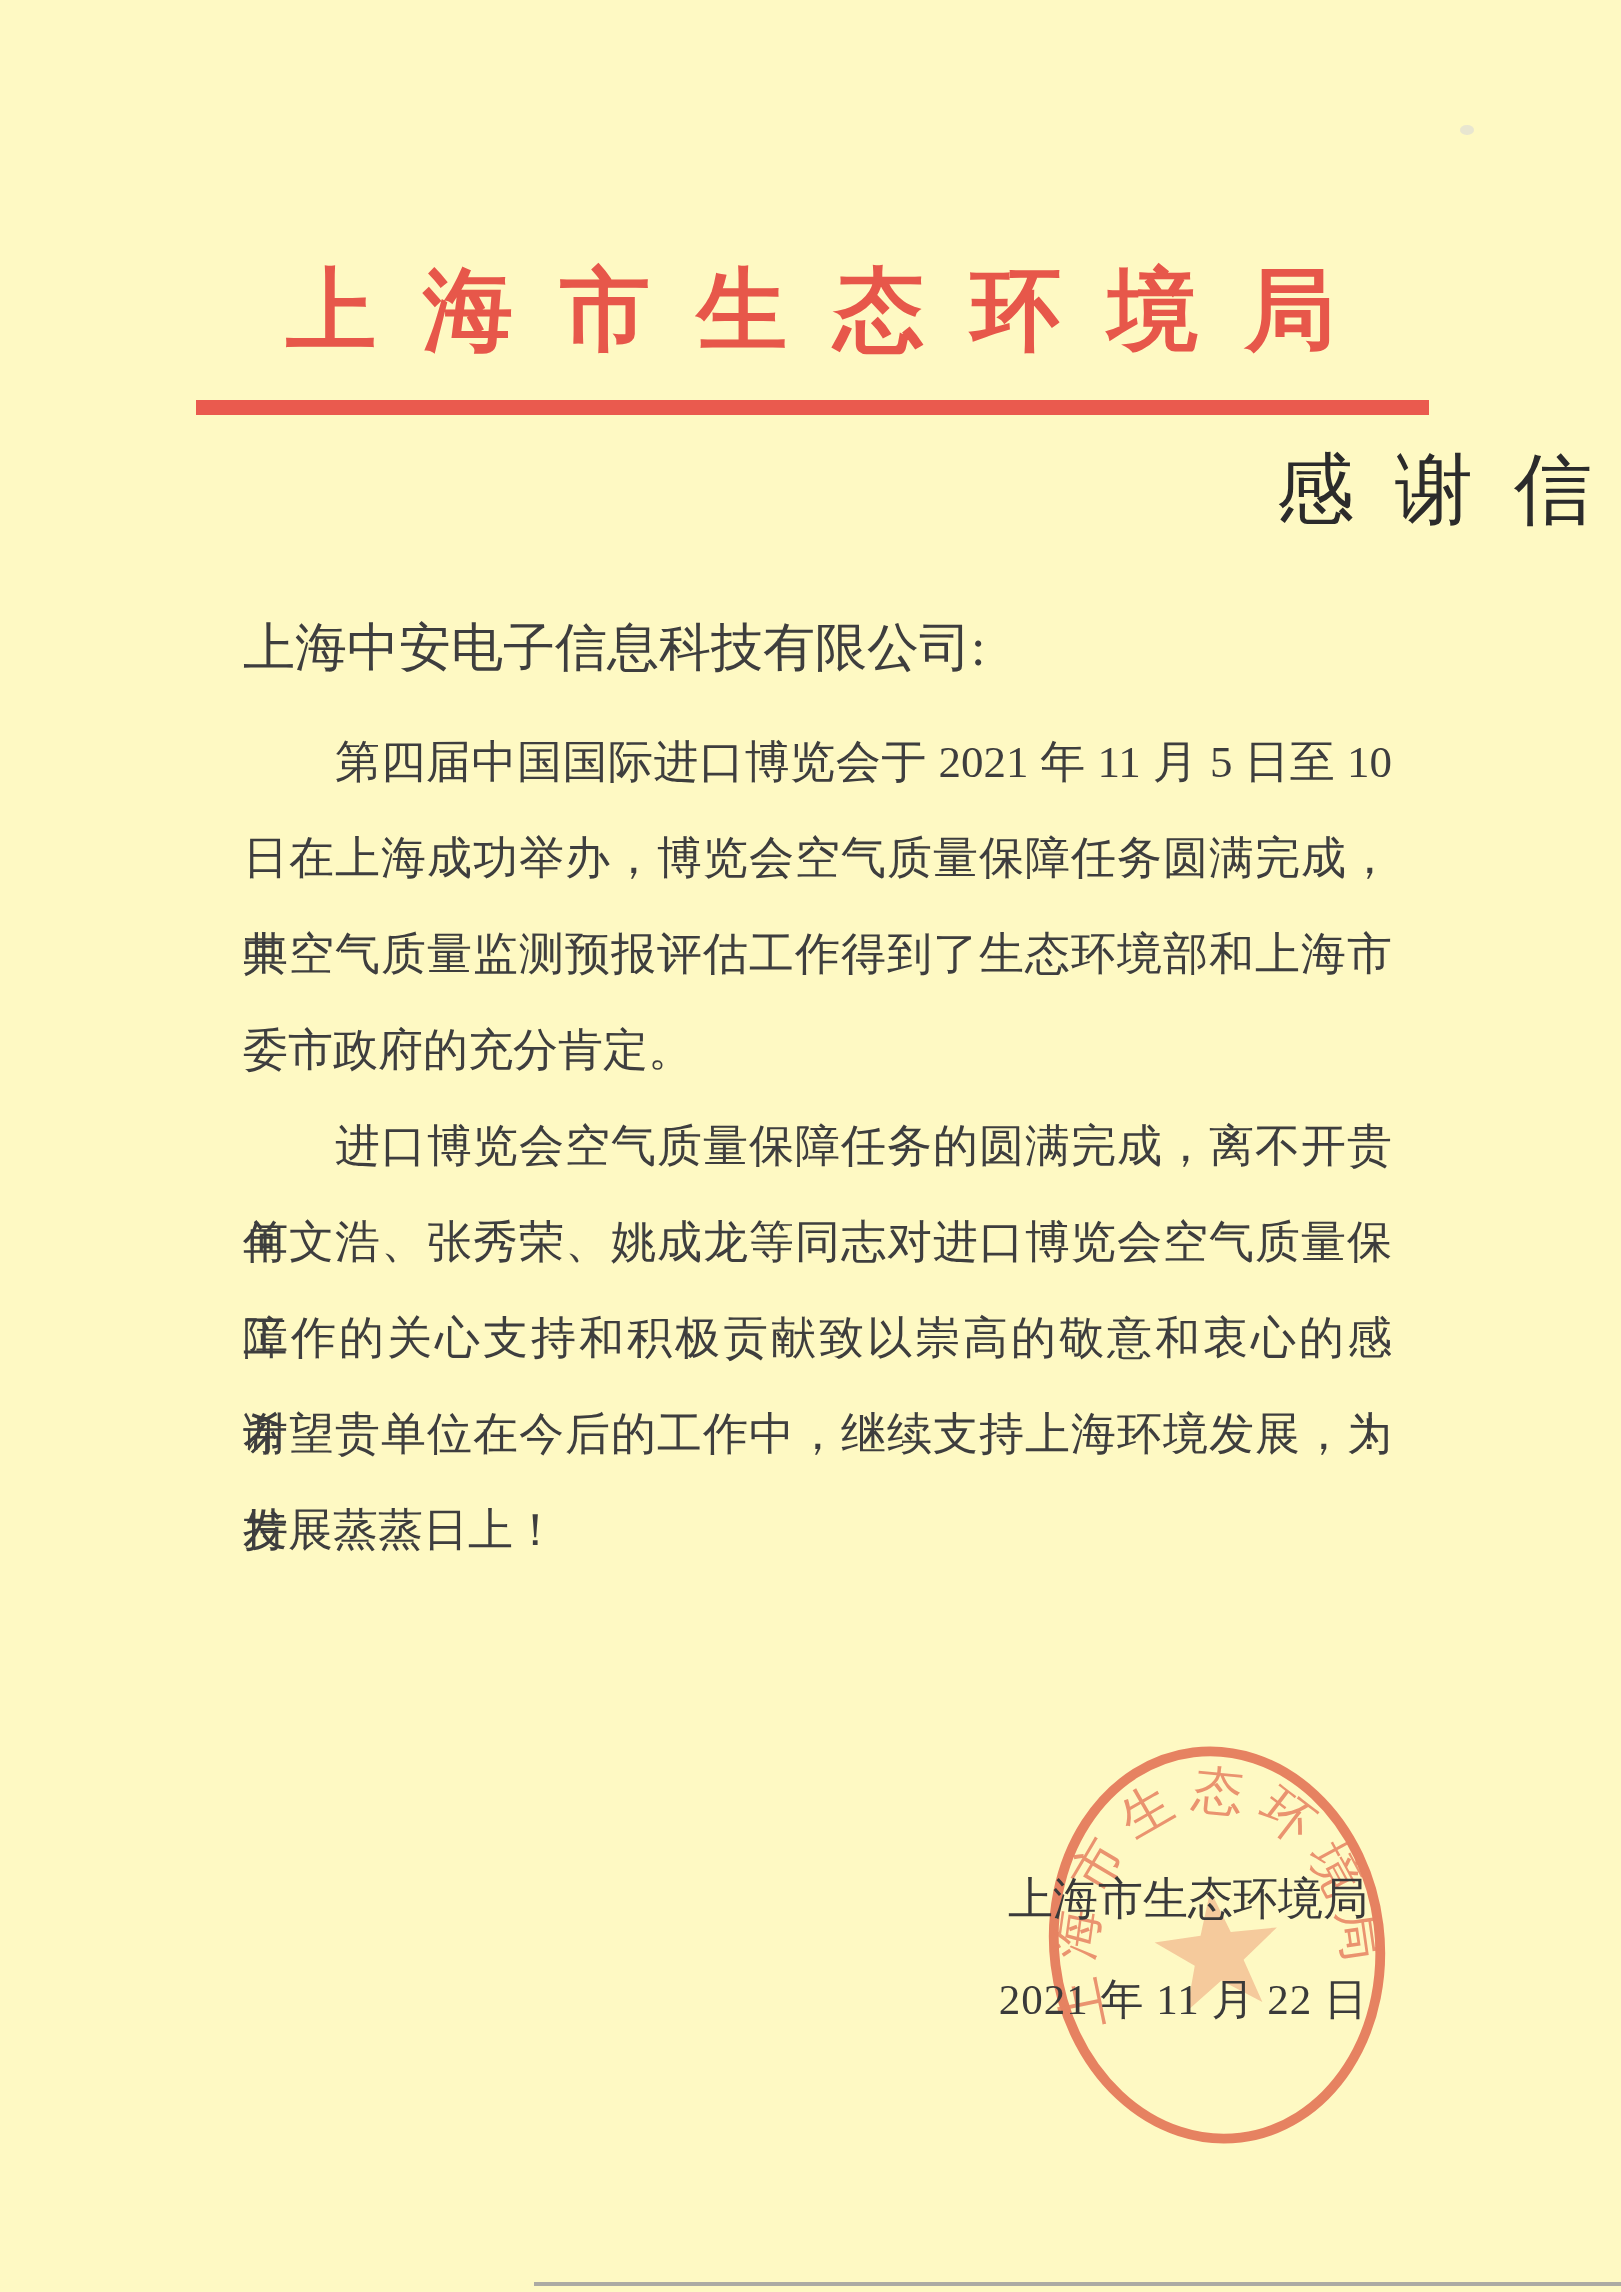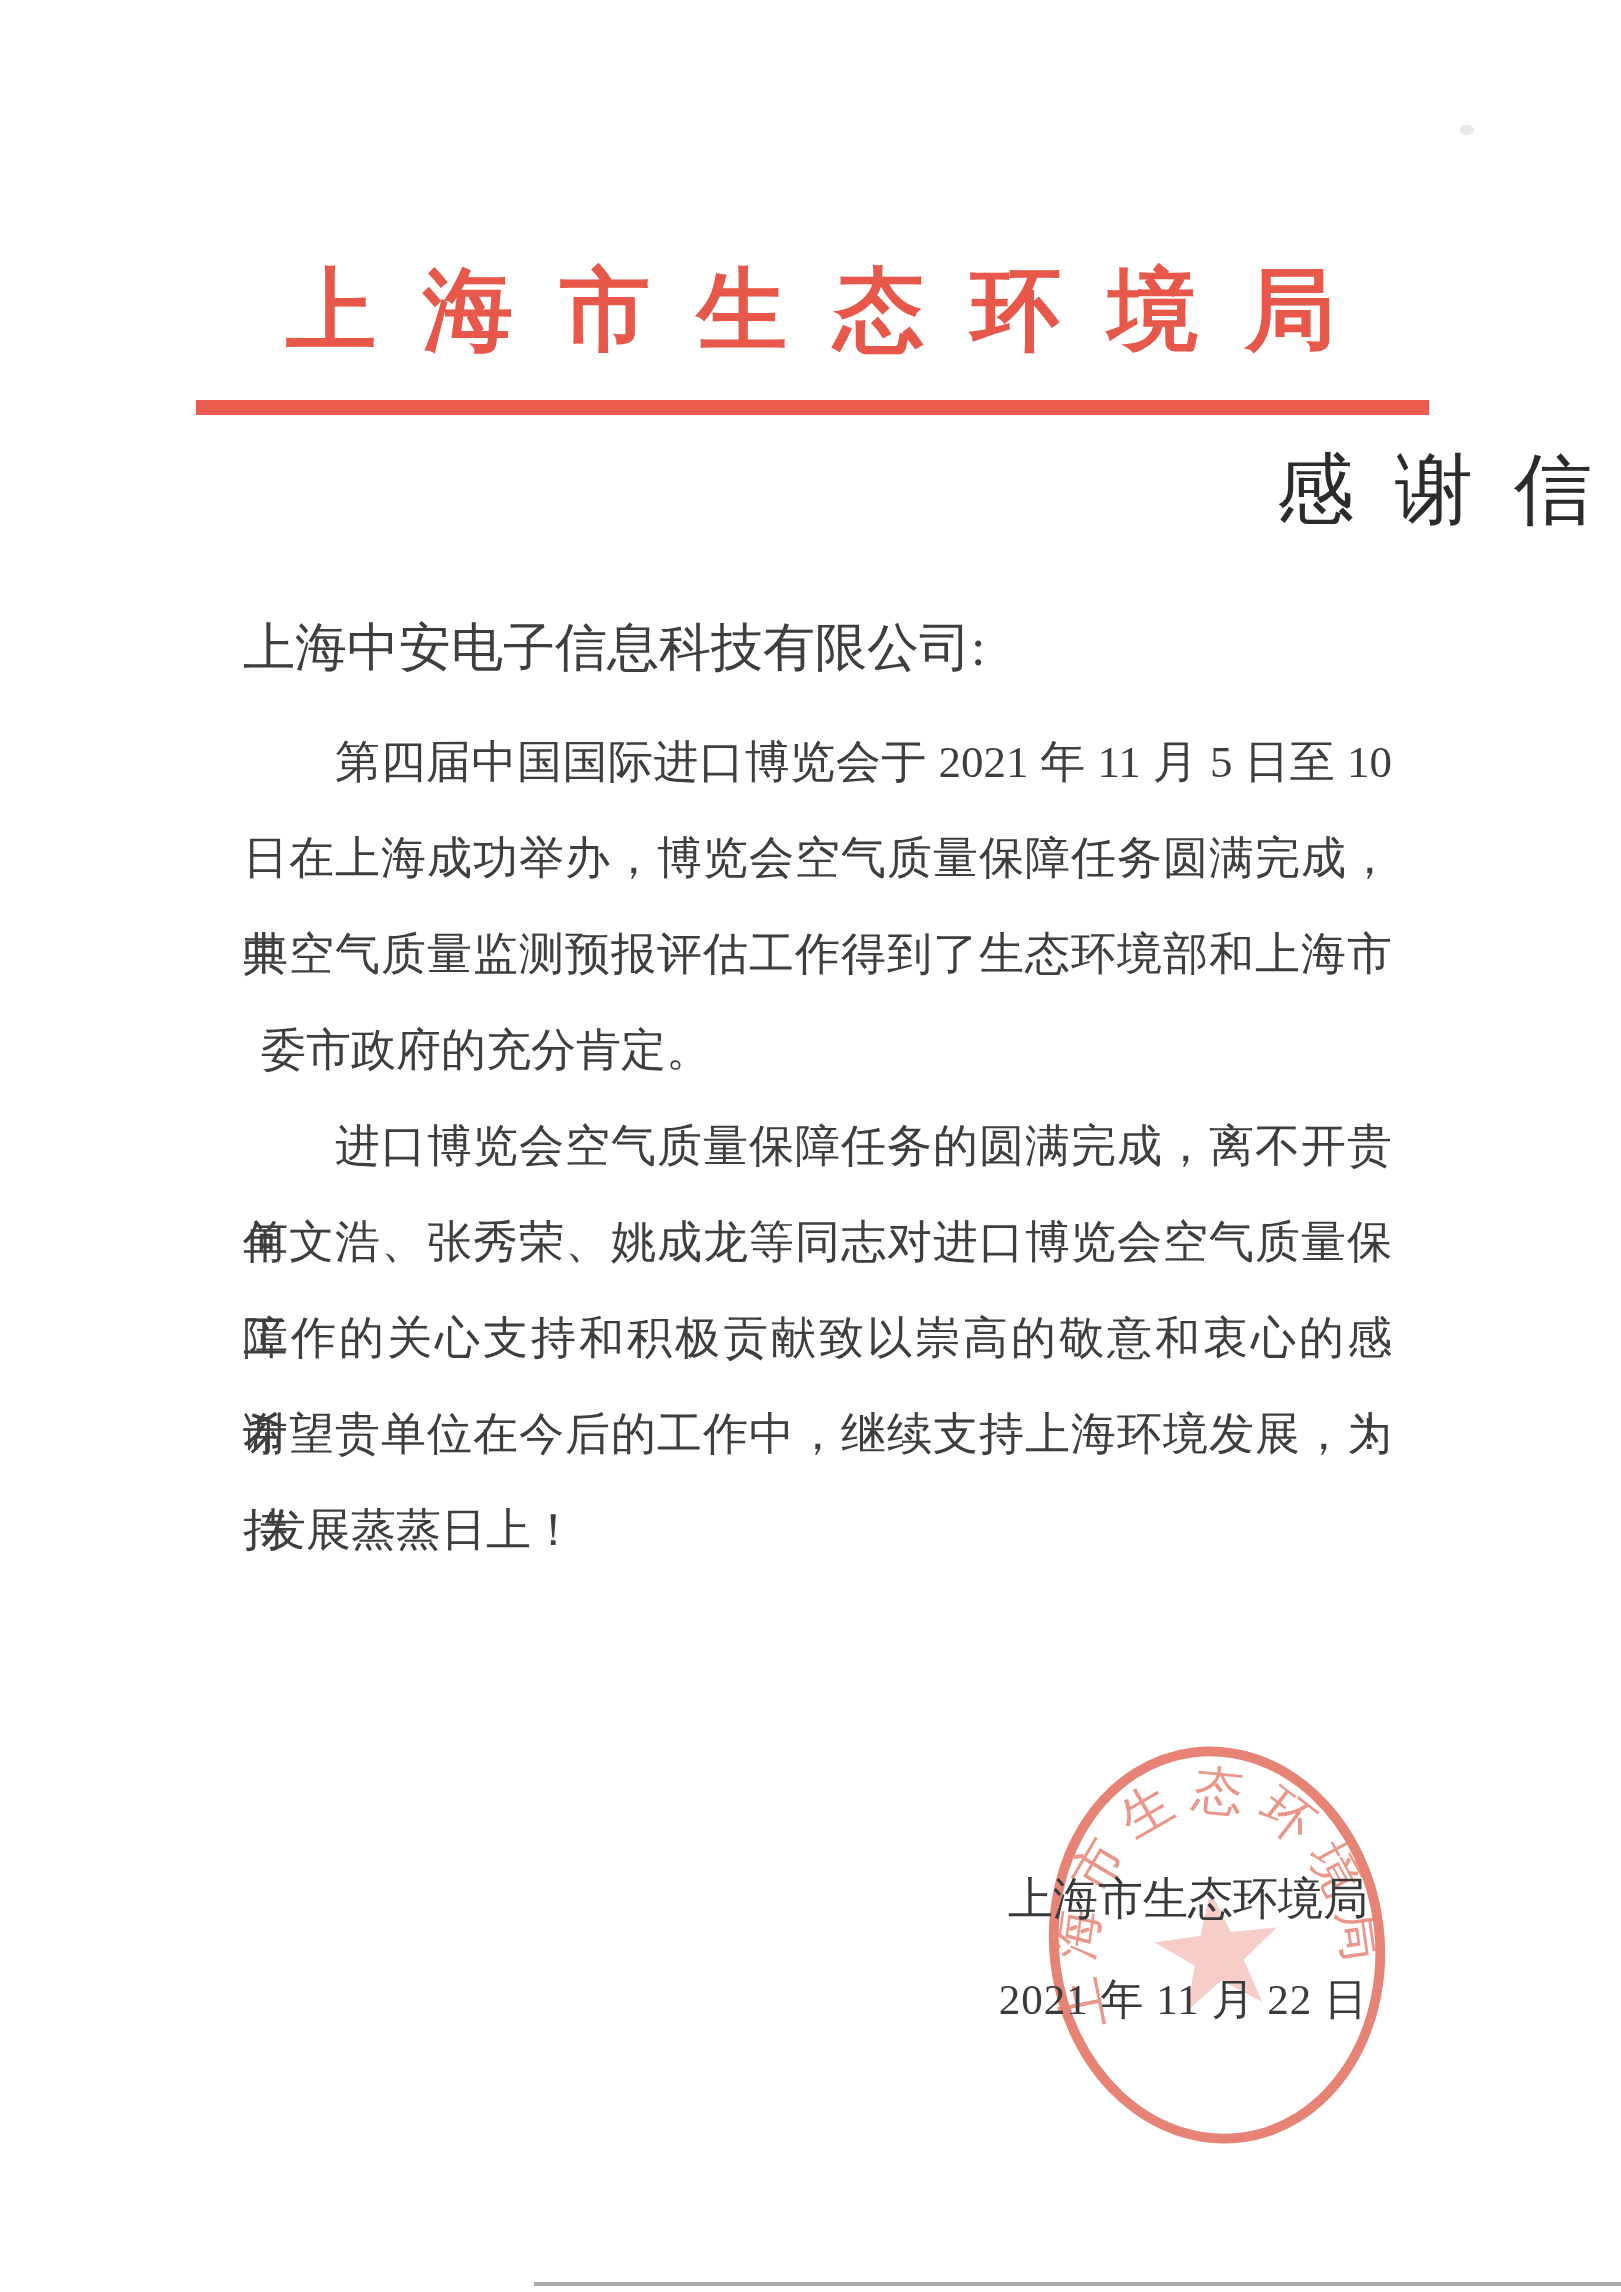--- a/index.html
+++ b/index.html
@@ -1,20 +1,20 @@
 <!DOCTYPE html>
 <html><head>
 <meta charset="utf-8">
 <style>
   html,body { margin:0; padding:0; background:#e9e9e9; }
   .page {
     position:relative;
     width:1621px; height:2293px;
     margin:0 auto;
-    background:#ffffff;
+    background:#fef9c3;
     overflow:hidden;
     font-family:"Liberation Serif","DejaVu Serif",serif;
   }
   
   .letterhead {
     position:absolute; top:261px; left:0; width:100%;
     box-sizing:border-box; padding-left:47px;
     text-align:center;
     font-size:90px; font-weight:bold; line-height:1.1;
     letter-spacing:47px;
@@ -45,21 +45,21 @@
     position:absolute; top:714px; left:243px; width:1149px;
     color:#3e3e3e;
   }
   .line {
     height:96px; line-height:96px;
     font-size:45px;
     text-align:justify;
     text-align-last:justify;
   }
   .line.indent { text-indent:92px; }
-  .line.last   { text-align-last:left;margin-left:18px; }
+  .line.last   { text-align-last:left; }
   .signature-org {
     position:absolute; top:1870px; right:253px;
     height:59px; line-height:59px;
     font-size:45px; color:#3a3a3a;
     white-space:nowrap;
   }
   .signature-date {
     position:absolute; top:1970px; right:253px;
     height:59px; line-height:59px;
     font-size:43px; letter-spacing:1px; color:#3a3a3a;

